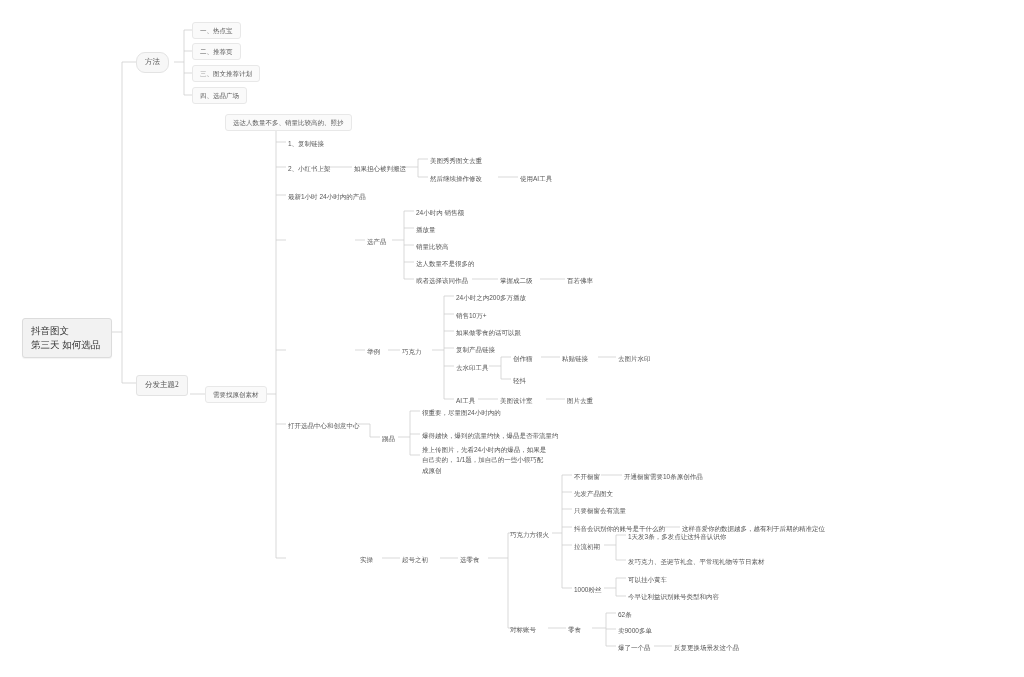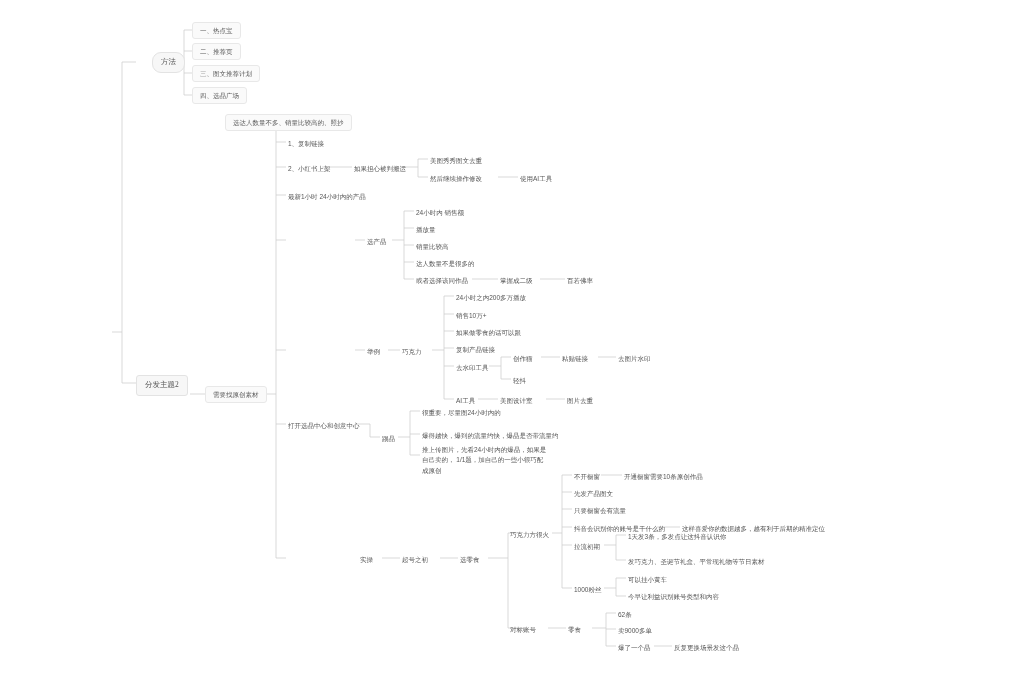--- a/index.html
+++ b/index.html
@@ -186,22 +186,24 @@
       <path d="M592 628 L606 628"></path>
       <path d="M606 628 L606 613"></path>
       <path d="M606 628 L606 646"></path>
       <path d="M606 613 L616 613"></path>
       <path d="M606 629 L616 629"></path>
       <path d="M606 646 L616 646"></path>
       <path d="M654 646 L672 646"></path>
     </g>
   </svg>
 
-
-  <div class="node boxed" style="left:152px;top:52px;border-radius:9px;">方法</div>
+  <div class="node root" style="left:22px;top:318px;width:90px;">抖音图文
+第三天 如何选品</div>
+
+  <div class="node boxed" style="left:136px;top:52px;border-radius:9px;">方法</div>
   <div class="node boxed2" style="left:192px;top:22px;">一、热点宝</div>
   <div class="node boxed2" style="left:192px;top:43px;">二、推荐页</div>
   <div class="node boxed2" style="left:192px;top:65px;">三、图文推荐计划</div>
   <div class="node boxed2" style="left:192px;top:87px;">四、选品广场</div>
 
   <div class="node boxed" style="left:136px;top:375px;font-family:Liberation Serif, serif;">分发主题2</div>
   <div class="node boxed2" style="left:205px;top:386px;">需要找原创素材</div>
 
   <div class="node boxed2" style="left:225px;top:114px;">选达人数量不多、销量比较高的、照抄</div>
 

